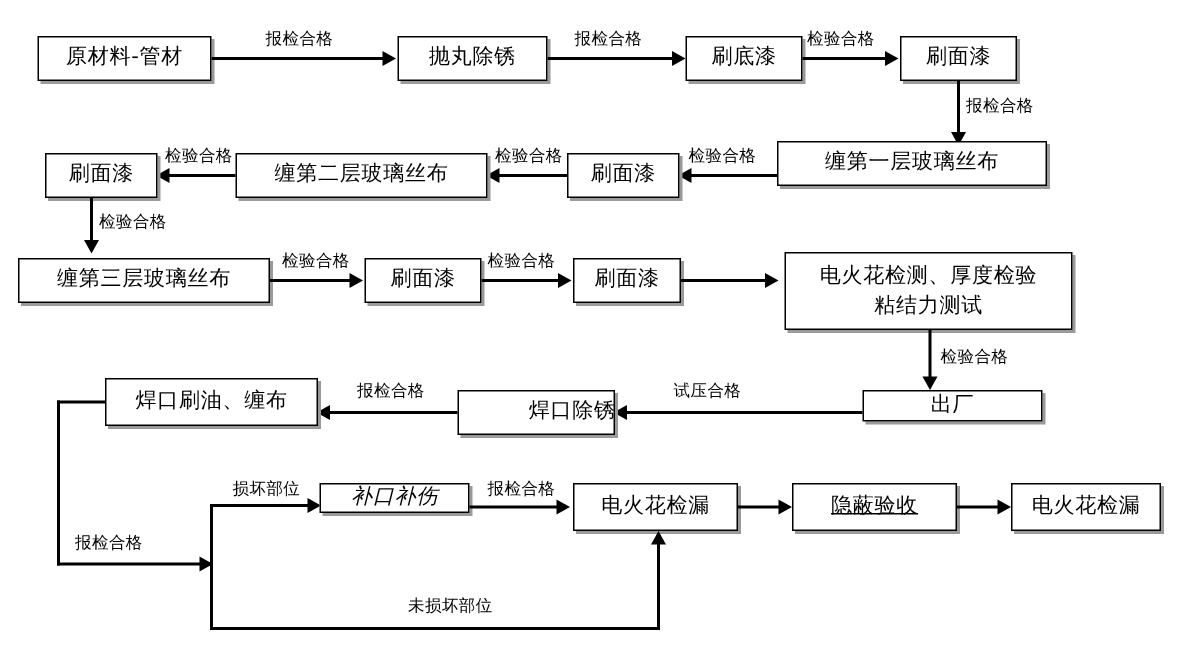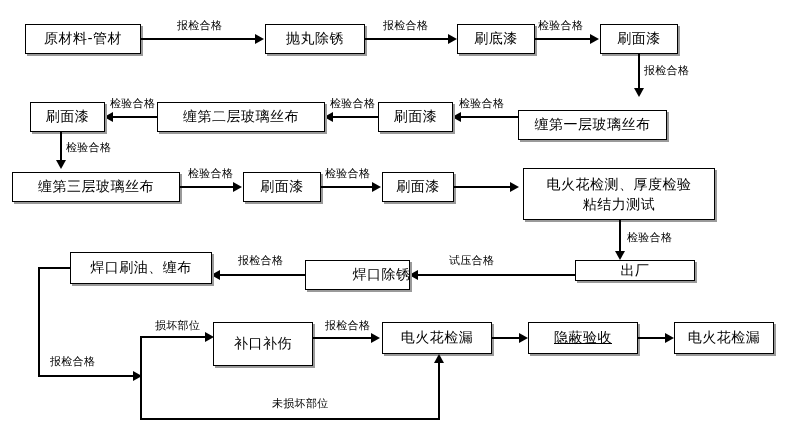--- a/index.html
+++ b/index.html
@@ -116,21 +116,21 @@
   <div class="arrow right" style="left:590px; top:34px;"></div>
 
   <div class="node" style="left:600px; top:24px; width:78px; height:30px;">
     <span>刷面漆</span>
   </div>
 
   <div class="vline" style="left:638px; top:54px; height:38px;"></div>
   <div class="arrow down" style="left:634px; top:88px;"></div>
   <div class="elabel" style="left:644px; top:63px;">报检合格</div>
 
-  <div class="node" style="left:518px; top:110px; width:149px; height:30px;">
+  <div class="node" style="left:518px; top:94px; width:180px; height:30px;">
     <span>缠第一层玻璃丝布</span>
   </div>
 
   <div class="elabel" style="left:459px; top:96px;">检验合格</div>
   <div class="hline" style="left:455px; top:116px; width:63px;"></div>
   <div class="arrow left" style="left:452px; top:112px;"></div>
 
   <div class="node" style="left:378px; top:102px; width:75px; height:30px;">
     <span>刷面漆</span>
   </div>
@@ -211,21 +211,21 @@
   <div class="vline" style="left:38px; top:267px; height:110px;"></div>
   <div class="hline" style="left:38px; top:375px; width:102px;"></div>
   <div class="arrow right" style="left:133px; top:371px;"></div>
   <div class="elabel" style="left:50px; top:354px;">报检合格</div>
 
   <div class="vline" style="left:140px; top:336px; height:84px;"></div>
   <div class="hline" style="left:140px; top:336px; width:72px;"></div>
   <div class="arrow right" style="left:205px; top:332px;"></div>
   <div class="elabel" style="left:155px; top:318px;">损坏部位</div>
 
-  <div class="node" style="left:213px; top:322px; width:100px; height:44px;">
+  <div class="node" style="left:213px; top:322px; width:100px; height:20px;font-style:italic;">
     <span>补口补伤</span>
   </div>
 
   <div class="elabel" style="left:325px; top:318px;">报检合格</div>
   <div class="hline" style="left:313px; top:337px; width:64px;"></div>
   <div class="arrow right" style="left:371px; top:333px;"></div>
 
   <div class="node" style="left:382px; top:322px; width:110px; height:32px;">
     <span>电火花检漏</span>
   </div>

